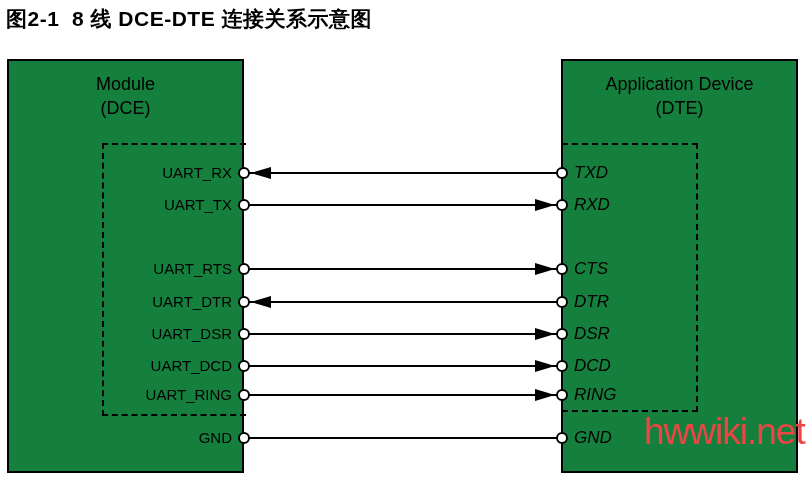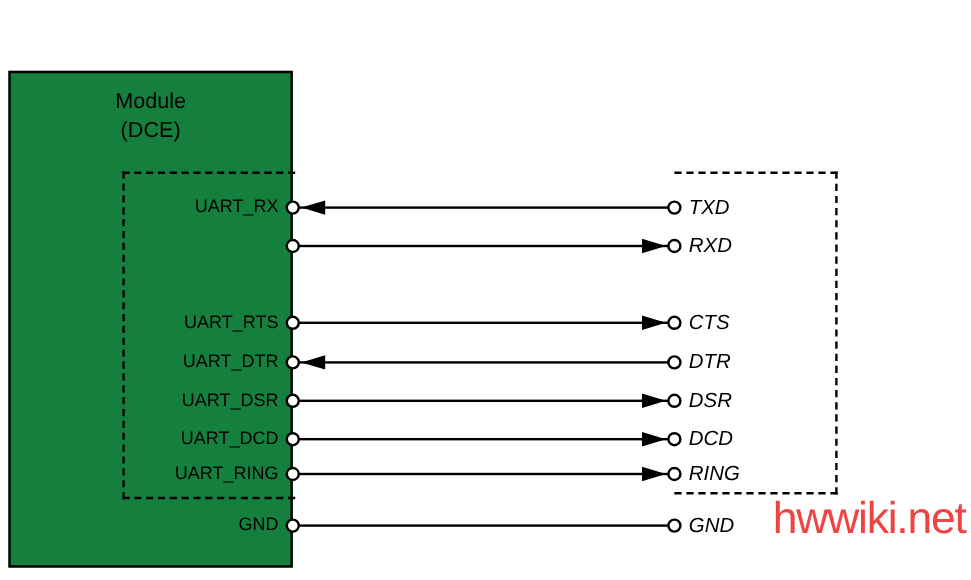--- a/index.html
+++ b/index.html
@@ -37,43 +37,51 @@
   .watermark{
     position:absolute;left:644px;top:412px;font-size:37px;line-height:40px;
     color:#ef4444;white-space:nowrap;z-index:5;letter-spacing:-1px;
   }
 </style>
 </head>
 <body>
 
 <div class="stage">
 
+  <div class="fig-title">图2-1  8 线 DCE-DTE 连接关系示意图</div>
 
   <div class="box left">
     <div class="box-head">
       <div>Module</div>
       <div>(DCE)</div>
     </div>
   </div>
 
+  <div class="box right">
+    <div class="box-head">
+      <div>Application Device</div>
+      <div>(DTE)</div>
+    </div>
+  </div>
 
   <div class="dashed left"></div>
   <div class="dashed right"></div>
 
   <div class="row dir-left" style="top:162px">
     <span class="lbl-l">UART_RX</span>
     <span class="wire"></span>
     <span class="ah ah-l"></span>
 
     <span class="pin pin-l"></span>
     <span class="pin pin-r"></span>
     <span class="lbl-r">TXD</span>
   </div>
 
   <div class="row dir-right" style="top:194px">
+    <span class="lbl-l">UART_TX</span>
     <span class="wire"></span>
 
     <span class="ah ah-r"></span>
     <span class="pin pin-l"></span>
     <span class="pin pin-r"></span>
     <span class="lbl-r">RXD</span>
   </div>
 
 
   <div class="row dir-right" style="top:258px">

